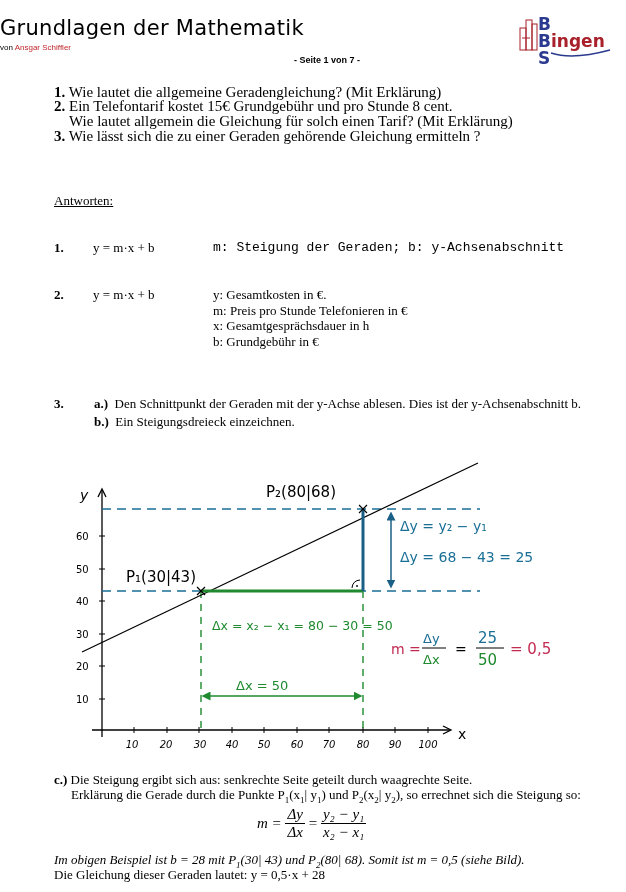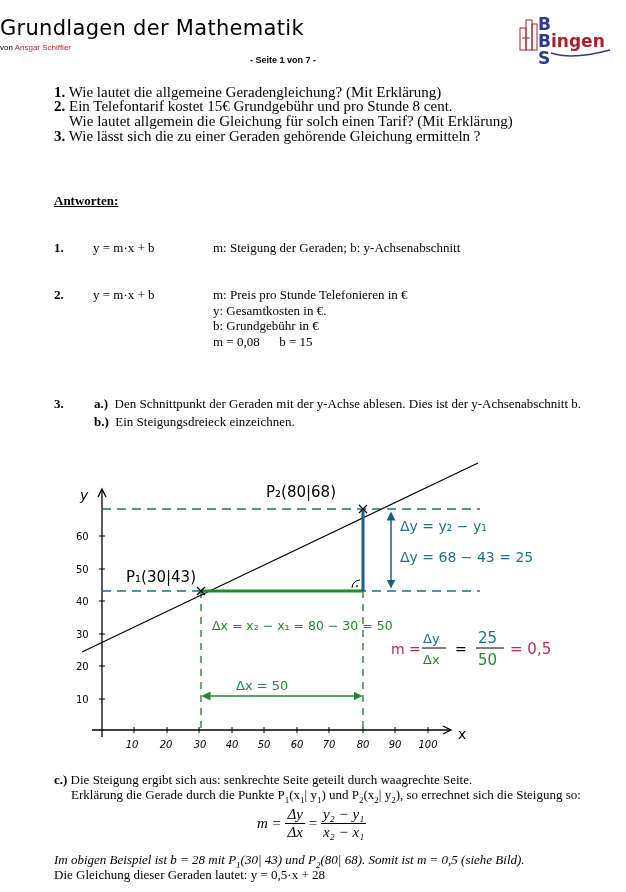--- a/index.html
+++ b/index.html
@@ -5,25 +5,25 @@
   html, body { margin: 0; padding: 0; background: #ffffff; }
   body { width: 626px; height: 892px; position: relative; overflow: hidden;
          font-family: "Liberation Serif", serif; color: #000; }
   .abs { position: absolute; }
   .title { left: 0; width: 566px; top: 16px; text-align: left;
            font-family: "DejaVu Sans", sans-serif; font-size: 21px; letter-spacing: 0.3px; }
   .author { left: 0; width: 566px; top: 43px; 
             font-family: "Liberation Sans", sans-serif; font-size: 8px; }
   .author .name { color: #c0282d; }
   .page { left: 0; width: 566px; top: 55px; text-align: center;
-          font-family: "Liberation Sans", sans-serif; font-size: 9px; font-weight: bold; }
+          font-family: "Liberation Sans", sans-serif; font-size: 9px; font-weight: bold; padding-left: 44px; }
   .logo { left: 518px; top: 14px; width: 100px; height: 52px; }
   .q { left: 54px; font-size: 15px; line-height: 14px; white-space: nowrap; }
   .q b { font-weight: bold; }
-  .ans-head { left: 54px; top: 193px; font-size: 13px; font-weight: bold; text-decoration: underline; }
+  .ans-head { left: 54px; top: 193px; font-size: 13px; font-weight: normal; text-decoration: underline; }
   .t13 { font-size: 13px; white-space: nowrap; line-height: 15px; }
   .bold { font-weight: bold; }
   svg text { font-family: "DejaVu Sans", sans-serif; }
   .frac { display: inline-block; vertical-align: middle; text-align: center; }
   .frac .num { display: block; border-bottom: 1px solid #000; padding: 0 2px; }
   .frac .den { display: block; padding: 0 2px; }
   .math { font-style: italic; }
 </style>
 </head>
 <body>
@@ -60,29 +60,29 @@
 <div class="abs q" style="top:114px; left:69px;">Wie lautet allgemein die Gleichung für solch einen Tarif? (Mit Erklärung)</div>
 <div class="abs q" style="top:129px;">
   <b>3.</b>
   <span>Wie lässt sich die zu einer Geraden gehörende Gleichung ermitteln ?</span>
 </div>
 
 <div class="abs ans-head">Antworten:</div>
 
 <div class="abs t13 bold" style="left:54px; top:240px;">1.</div>
 <div class="abs t13" style="left:93px; top:240px;">y = m·x + b</div>
-<div class="abs t13" style="left:213px; top:240px;">m: Steigung der Geraden; b: y-Achsenabschnitt</div>
+<div class="abs t13" style="left:213px; top:240px;font-family:Liberation Mono, monospace;">m: Steigung der Geraden; b: y-Achsenabschnitt</div>
 
 <div class="abs t13 bold" style="left:54px; top:287px;">2.</div>
 <div class="abs t13" style="left:93px; top:287px;">y = m·x + b</div>
 <div class="abs t13" style="left:213px; top:287px; line-height:15.5px;">
+  <div>y: Gesamtkosten in €.</div>
   <div>m: Preis pro Stunde Telefonieren in €</div>
-  <div>y: Gesamtkosten in €.</div>
+  <div>x: Gesamtgesprächsdauer in h</div>
   <div>b: Grundgebühr in €</div>
-  <div style="white-space:pre;">m = 0,08      b = 15</div>
 </div>
 
 <div class="abs t13 bold" style="left:54px; top:396px;">3.</div>
 <div class="abs t13" style="left:94px; top:396px;">
   <b>a.)</b>&nbsp;
   <span>Den Schnittpunkt der Geraden mit der y-Achse ablesen.  Dies ist der y-Achsenabschnitt b.</span>
 </div>
 <div class="abs t13" style="left:94px; top:414px;">
   <b>b.)</b>&nbsp;
   <span>Ein Steigungsdreieck einzeichnen.</span>

